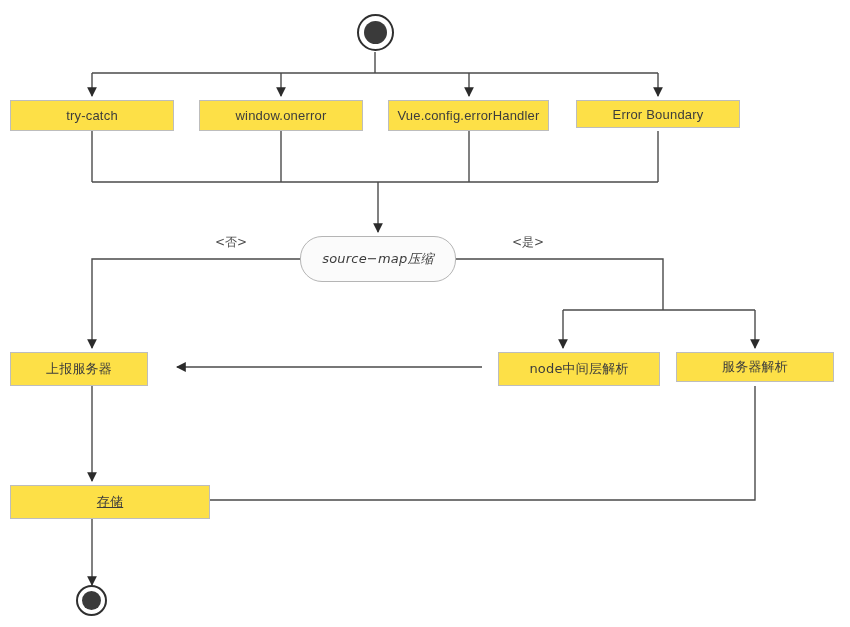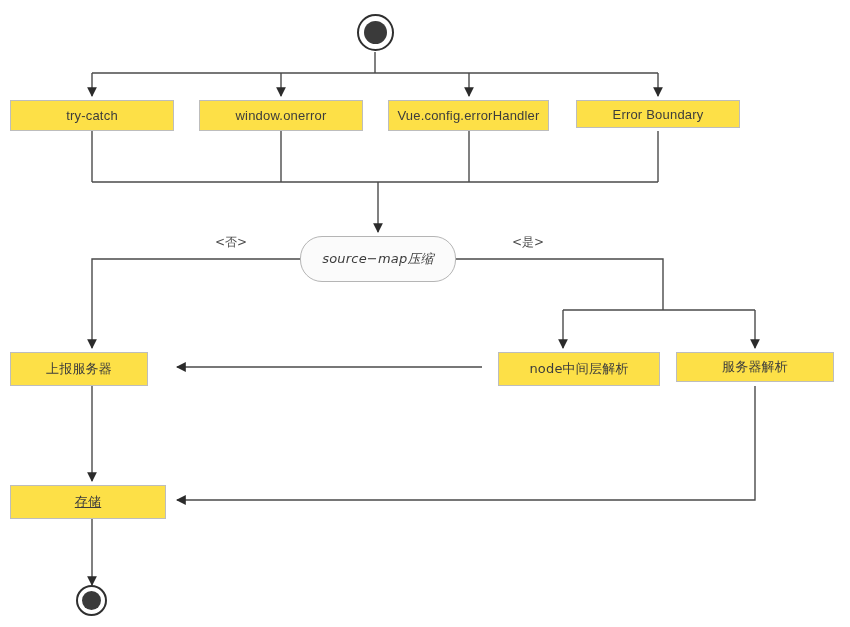--- a/index.html
+++ b/index.html
@@ -151,21 +151,21 @@
   </div>
 
   <div class="node cjk" style="left:482px; top:352px; width:162px; height:34px;margin-left:16px;">
     <span>node中间层解析</span>
   </div>
 
   <div class="node cjk" style="left:676px; top:352px; width:158px; height:30px;">
     <span>服务器解析</span>
   </div>
 
-  <div class="node cjk" style="left:10px; top:485px; width:156px; height:34px;text-decoration:underline;">
+  <div class="node cjk" style="left:10px; top:485px; width:200px; height:34px;text-decoration:underline;">
     <span>存储</span>
   </div>
 
   <div class="terminal" style="left:76px; top:585px; width:31px; height:31px;">
     <div class="dot" style="width:19px; height:19px;"></div>
 
   </div>
 
 </div>
 

